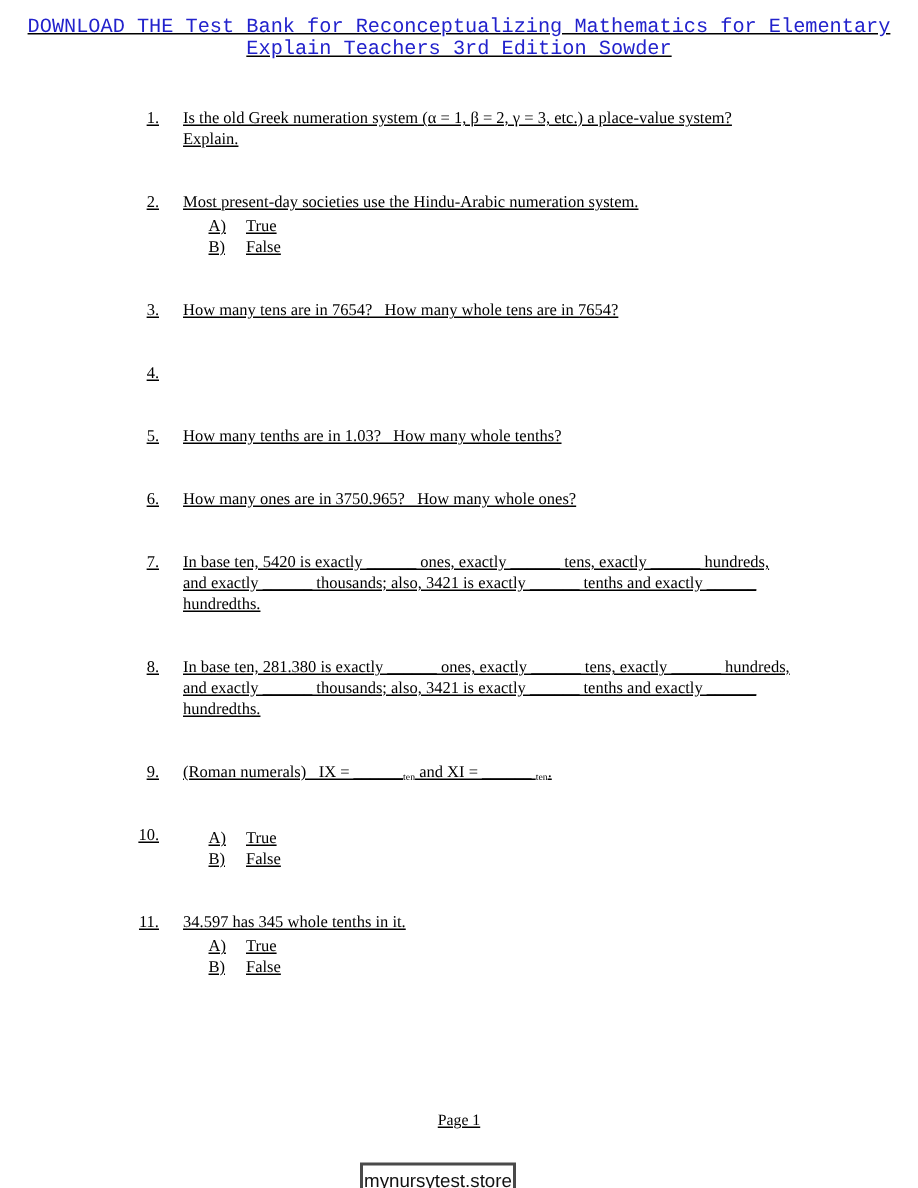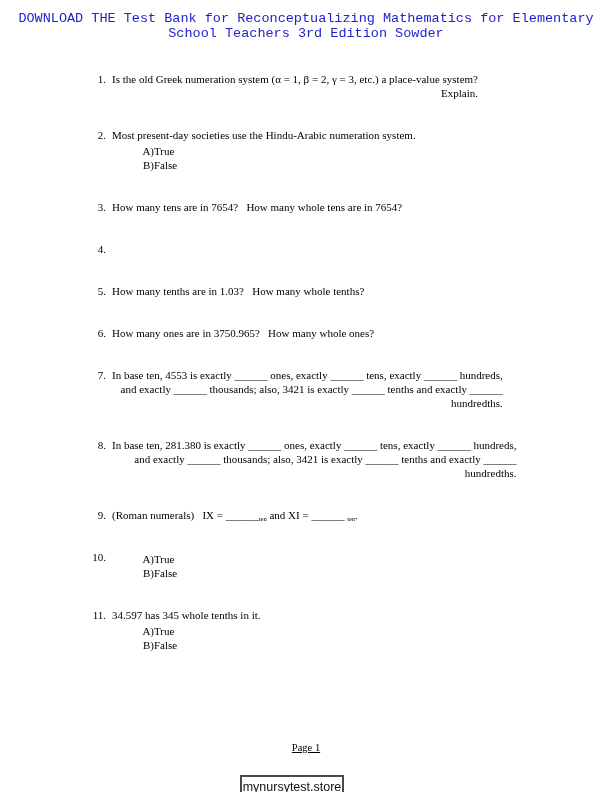--- a/index.html
+++ b/index.html
@@ -4,20 +4,21 @@
 <style>
   html, body { margin: 0; padding: 0; background: #ffffff; }
   .page {
     position: relative;
     width: 612px;
     height: 792px;
     background: #ffffff;
     font-family: "Liberation Serif", serif;
     color: #000000;
     overflow: hidden;
+    text-decoration: underline;
   }
   .header {
     padding-top: 11px;
     text-align: center;
     font-family: "Liberation Mono", "DejaVu Sans Mono", monospace;
     font-size: 13.5px;
     line-height: 15px;
     color: #2222cc;
     cursor: pointer;
   }
@@ -30,21 +31,21 @@
     display: flex;
     margin-bottom: 28px;
     font-size: 11px;
     line-height: 14px;
   }
   .q-num {
     flex: none;
     width: 22px;
     text-align: right;
   }
-  .q-body { margin-left: 6px; text-align: right; }
+  .q-body { margin-left: 16px; }
   .q-line { white-space: pre; }
   .q-line sub.sub {
     font-size: 6.5px;
     line-height: 0;
     vertical-align: baseline;
     position: relative;
     top: 2px;
   }
   .q-options { margin-left: 17px; margin-top: 2px; }
   .q-option { display: flex; }
@@ -76,21 +77,21 @@
     margin-top: 21px;
   }
 </style>
 </head>
 <body>
 
 <div class="page">
 
   <div class="header">
     <div class="hline">DOWNLOAD THE Test Bank for Reconceptualizing Mathematics for Elementary</div>
-    <div class="hline">School Teachers 3rd Edition Sowder</div>
+    <div class="hline">Explain Teachers 3rd Edition Sowder</div>
   </div>
 
   <div class="question-list">
       <div class="question">
         <div class="q-num">1.</div>
         <div class="q-body">
           <div class="q-line">Is the old Greek numeration system (α = 1, β = 2, γ = 3, etc.) a place-value system?</div>
           <div class="q-line">Explain.</div>
         </div>
       </div>
@@ -127,21 +128,21 @@
       </div>
       <div class="question">
         <div class="q-num">6.</div>
         <div class="q-body">
           <div class="q-line">How many ones are in 3750.965?   How many whole ones?</div>
         </div>
       </div>
       <div class="question">
         <div class="q-num">7.</div>
         <div class="q-body">
-          <div class="q-line">In base ten, 4553 is exactly ______ ones, exactly ______ tens, exactly ______ hundreds,</div>
+          <div class="q-line">In base ten, 5420 is exactly ______ ones, exactly ______ tens, exactly ______ hundreds,</div>
           <div class="q-line">and exactly ______ thousands; also, 3421 is exactly ______ tenths and exactly ______</div>
           <div class="q-line">hundredths.</div>
         </div>
       </div>
       <div class="question">
         <div class="q-num">8.</div>
         <div class="q-body">
           <div class="q-line">In base ten, 281.380 is exactly ______ ones, exactly ______ tens, exactly ______ hundreds,</div>
           <div class="q-line">and exactly ______ thousands; also, 3421 is exactly ______ tenths and exactly ______</div>
           <div class="q-line">hundredths.</div>

